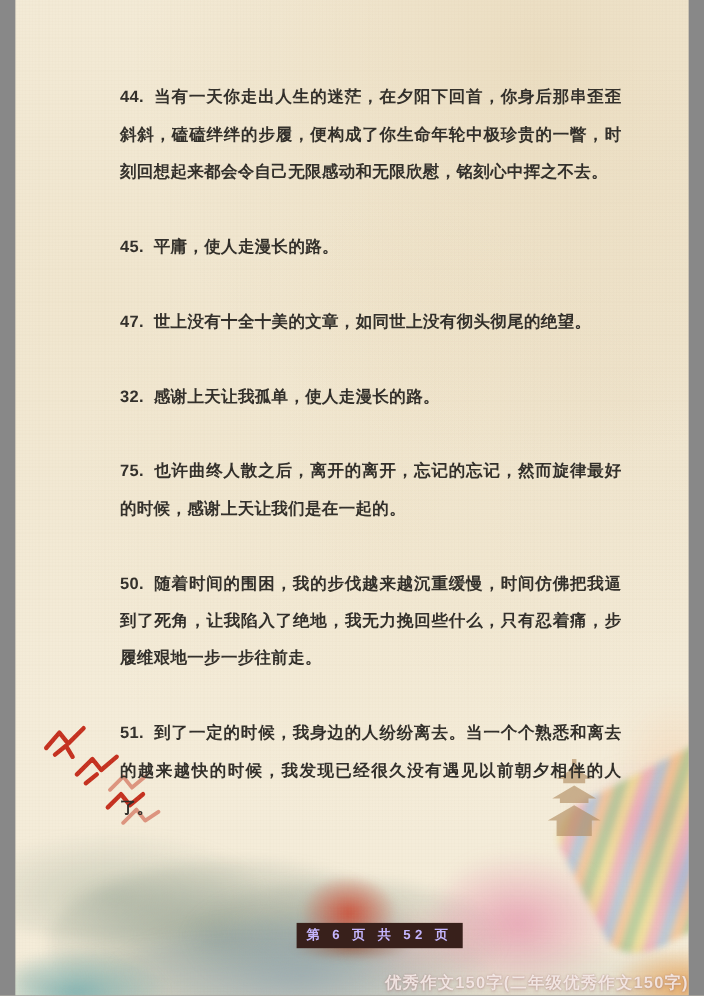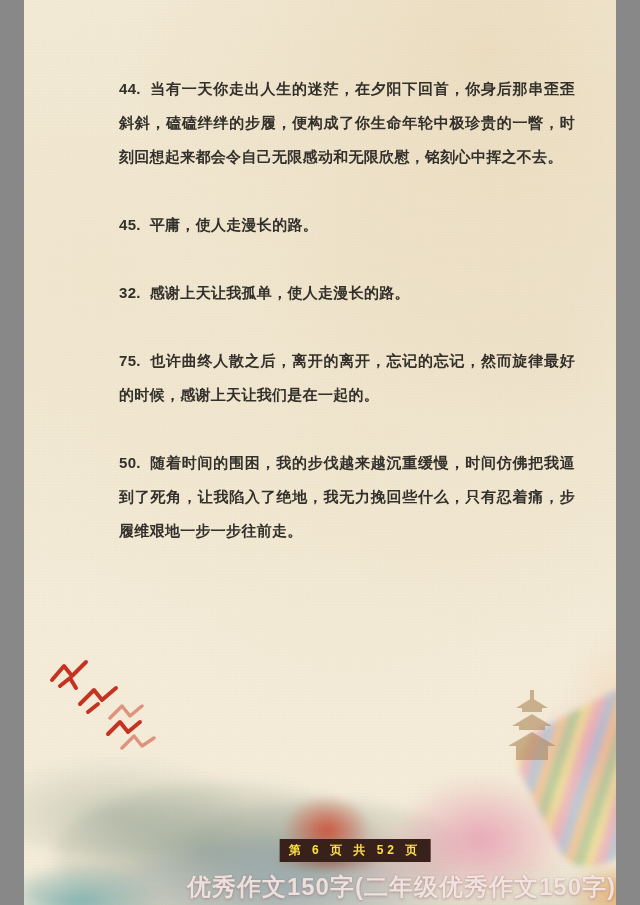--- a/index.html
+++ b/index.html
@@ -5,20 +5,21 @@
   html,body{margin:0;padding:0;background:#888;}
   .page{
     position:relative;width:592px;height:905px;margin:0 auto;overflow:hidden;
     font-family:"Liberation Sans","DejaVu Sans",sans-serif;
     background:
       radial-gradient(circle at 78% 6%, rgba(210,182,130,.28), transparent 38%),
       radial-gradient(circle at 12% 30%, rgba(222,202,160,.20), transparent 45%),
       radial-gradient(circle at 55% 52%, rgba(226,206,166,.16), transparent 50%),
       radial-gradient(circle at 90% 40%, rgba(215,192,150,.18), transparent 40%),
       #f4ecd9;
+    padding-left: 20px;
   }
   .grain{
     position:absolute;inset:0;pointer-events:none;opacity:.5;
     background:
       repeating-linear-gradient(0deg, rgba(195,175,135,.06) 0 1px, transparent 1px 3px),
       repeating-linear-gradient(90deg, rgba(195,175,135,.06) 0 1px, transparent 1px 3px);
   }
   
   .art{position:absolute;inset:0;overflow:hidden;}
   .blob{position:absolute;border-radius:50%;}
@@ -51,27 +52,27 @@
   .content{
     position:absolute;left:95px;top:72px;width:456px;
     font-size:15px;font-weight:bold;color:#33302b;
     line-height:34px;text-align:justify;letter-spacing:.3px;
   }
   .content p{margin:0 0 34px;}
   .content .num{padding-right:9px;}
   
   .footer-badge{
     position:absolute;top:839px;left:331px;transform:translateX(-50%);
-    background:#38201b;color:#fde047;font-size:12px;font-weight:bold;
+    background:#38201b;color:#c4b5fd;font-size:12px;font-weight:bold;
     letter-spacing:4px;padding:3px 9px;white-space:nowrap;
   }
   
   .watermark{
     position:absolute;right:0;bottom:2px;white-space:nowrap;
-    font-size:24px;font-weight:bold;letter-spacing:1px;
+    font-size:15px;font-weight:bold;letter-spacing:1px;
     color:rgba(255,247,244,.82);
     text-shadow:0 1px 3px rgba(150,95,95,.45), 0 0 1px rgba(120,70,70,.4);
   }
 </style>
 </head>
 <body>
 
 <div class="page">
 
   <div class="art">
@@ -117,26 +118,28 @@
   </div>
 
   <div class="grain"></div>
 
   <main class="content">
   <p class="quote"><span class="num">44.</span><span class="txt">当有一天你走出人生的迷茫，在夕阳下回首，你身后那串歪歪斜斜，磕磕绊绊的步履，便构成了你生命年轮中极珍贵的一瞥，时刻回想起来都会令自己无限感动和无限欣慰，铭刻心中挥之不去。</span></p>
 
   <p class="quote"><span class="num">45.</span><span class="txt">平庸，使人走漫长的路。</span></p>
 
 
+  <p class="quote"><span class="num">47.</span><span class="txt">世上没有十全十美的文章，如同世上没有彻头彻尾的绝望。</span></p>
 
   <p class="quote"><span class="num">32.</span><span class="txt">感谢上天让我孤单，使人走漫长的路。</span></p>
 
   <p class="quote"><span class="num">75.</span><span class="txt">也许曲终人散之后，离开的离开，忘记的忘记，然而旋律最好的时候，感谢上天让我们是在一起的。</span></p>
 
   <p class="quote"><span class="num">50.</span><span class="txt">随着时间的围困，我的步伐越来越沉重缓慢，时间仿佛把我逼到了死角，让我陷入了绝地，我无力挽回些什么，只有忍着痛，步履维艰地一步一步往前走。</span></p>
 
+  <p class="quote"><span class="num">51.</span><span class="txt">到了一定的时候，我身边的人纷纷离去。当一个个熟悉和离去的越来越快的时候，我发现已经很久没有遇见以前朝夕相伴的人了。</span></p>
 </main>
 
   <div class="footer-badge">第 6 页 共 52 页</div>
 
   <div class="watermark">优秀作文150字(二年级优秀作文150字)</div>
 
 </div>
 
 </body></html>

